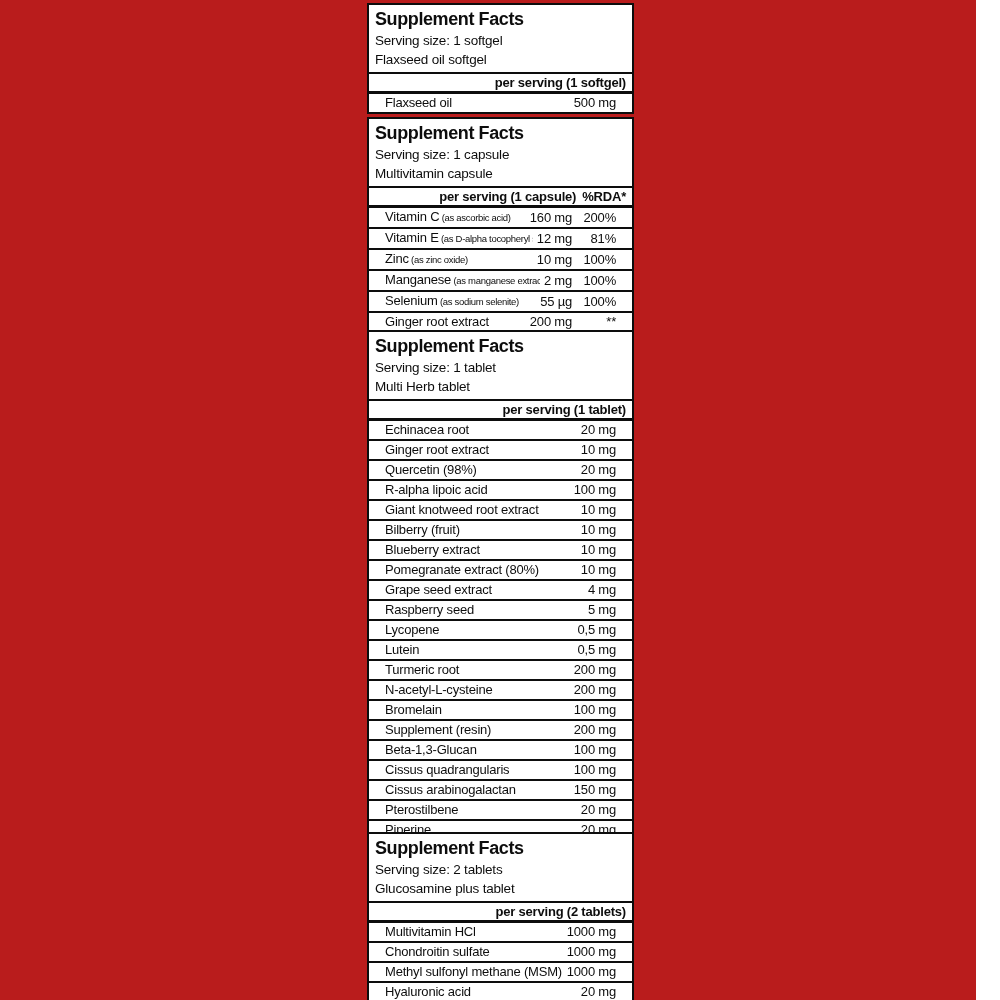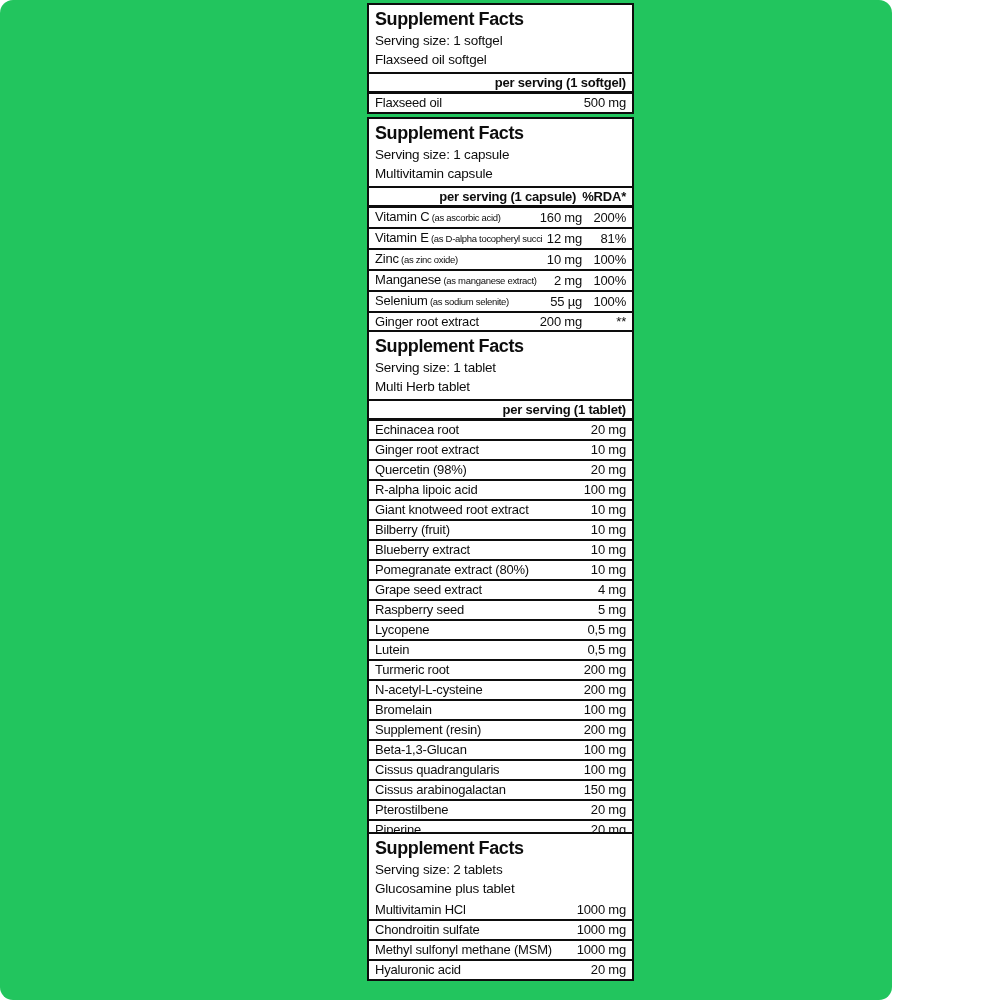--- a/index.html
+++ b/index.html
@@ -3,25 +3,24 @@
 <meta charset="utf-8">
 <style>
   html, body {
     margin: 0; padding: 0;
     background: #ffffff;
     font-family: "Liberation Sans", sans-serif;
     color: #0d0d0d;
   }
   #canvas {
     position: relative;
-    width: 892px;
+    width: 976px;
     height: 1000px;
-    background: #22c55e;
+    background: #b91c1c;
     overflow: hidden;
-    border-radius: 13px;
   }
   .panel {
     position: absolute;
     left: 367px;
     width: 267px;
     box-sizing: border-box;
     border: 2px solid #0d0d0d;
     background: #ffffff;
   }
   .panel:nth-child(1) { top: 3px; }
@@ -60,21 +59,21 @@
   .ch-main { flex: 1; text-align: right; white-space: nowrap; }
   .ch-rda  { flex: 0 0 38px; margin-left: 6px; text-align: left; white-space: nowrap; }
 
   .rows { }
   .row {
     display: flex;
     align-items: center;
     font-size: 13px;
     line-height: 16px;
     letter-spacing: -0.2px;
-    padding: 1px 6px;
+    padding: 1px 16px;
   }
   .row + .row { border-top: 2px solid #0d0d0d; }
   .name {
     flex: 1 1 auto;
     min-width: 0;
     white-space: nowrap;
     overflow: hidden;
   }
   .detail {
     font-size: 9.5px;
@@ -309,20 +308,24 @@
 
   </div>
 </div>
 
   </section>
 
   <section class="panel">
     <h2 class="title">Supplement Facts</h2>
     <div class="serving">Serving size: 2 tablets</div>
     <div class="product">Glucosamine plus tablet</div>
+    <div class="colhead">
+      <span class="ch-main">per serving (2 tablets)</span>
+
+    </div>
     <div class="rows">
   <div class="row">
     <span class="name"><span class="nm">Multivitamin HCl</span></span>
     <span class="amount">1000 mg</span>
 
   </div>
 
   <div class="row">
     <span class="name"><span class="nm">Chondroitin sulfate</span></span>
     <span class="amount">1000 mg</span>

